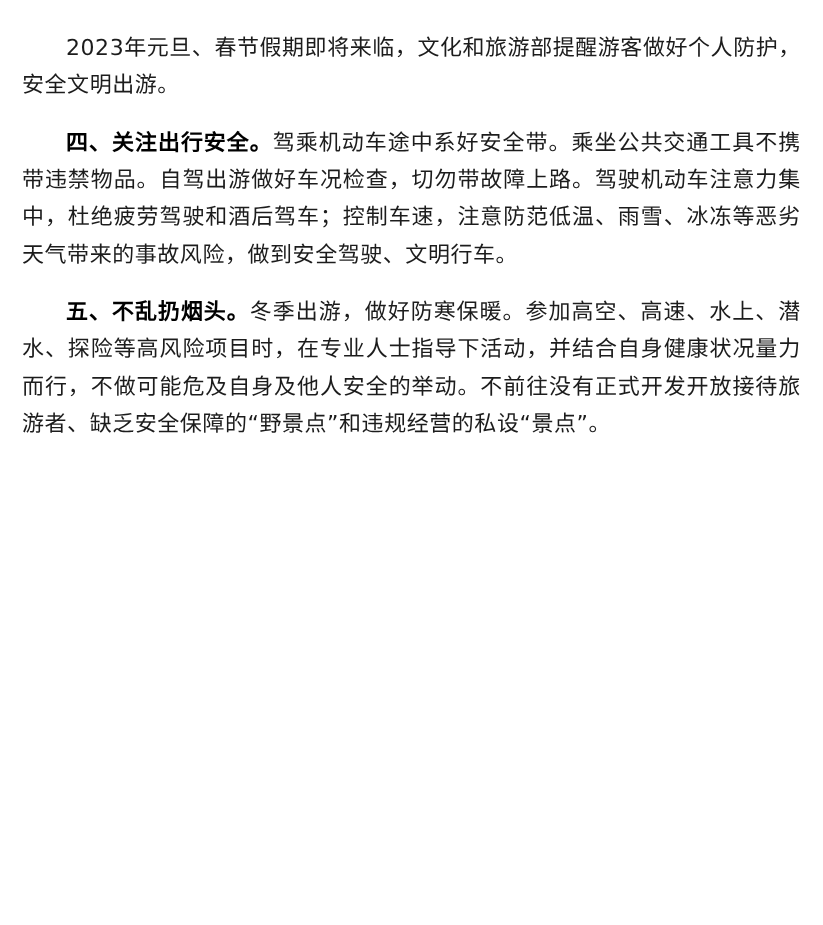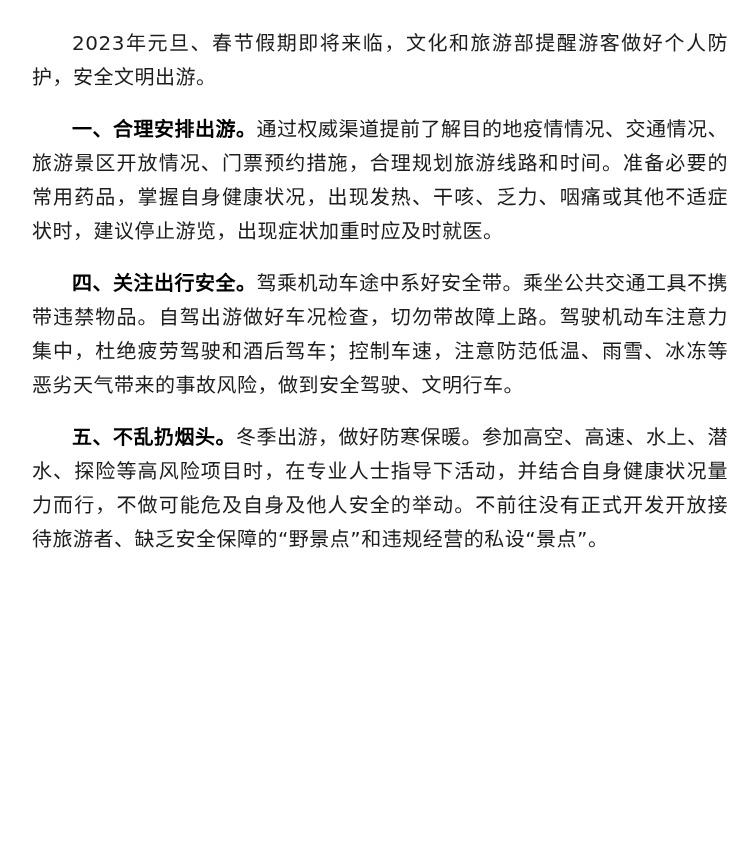--- a/index.html
+++ b/index.html
@@ -13,21 +13,21 @@
     box-sizing: border-box;
     background: #ffffff;
     padding: 26px 20px 20px 20px;
     font-family: "DejaVu Sans", "Liberation Sans", sans-serif;
     font-size: 20px;
     line-height: 34px;
     color: #1c1c1c;
     overflow: hidden;
   }
   .para {
-    margin: 0 0 18px 12px;
+    margin: 0 0 18px 0;
     text-indent: 2em;
     text-align: justify;
     letter-spacing: 0.5px;
   }
   .para:last-child {
     margin-bottom: 0;
   }
   .sec-heading {
     font-weight: 700;
     color: #000000;
@@ -36,23 +36,20 @@
     font-weight: 400;
   }
 </style>
 </head>
 <body>
 
 <div class="page">
 
   <p class="para">2023年元旦、春节假期即将来临，文化和旅游部提醒游客做好个人防护，安全文明出游。</p>
 
-  <p class="para">
-    <strong class="sec-heading">一、合理安排出游。</strong><span class="sec-body">通过权威渠道提前了解目的地疫情情况、交通情况、旅游景区开放情况、门票预约措施，合理规划旅游线路和时间。准备必要的常用药品，掌握自身健康状况，出现发热、干咳、乏力、咽痛或其他不适症状时，建议停止游览，出现症状加重时应及时就医。</span>
-  </p>
 
 
 
   <p class="para">
     <strong class="sec-heading">四、关注出行安全。</strong><span class="sec-body">驾乘机动车途中系好安全带。乘坐公共交通工具不携带违禁物品。自驾出游做好车况检查，切勿带故障上路。驾驶机动车注意力集中，杜绝疲劳驾驶和酒后驾车；控制车速，注意防范低温、雨雪、冰冻等恶劣天气带来的事故风险，做到安全驾驶、文明行车。</span>
   </p>
 
   <p class="para">
     <strong class="sec-heading">五、不乱扔烟头。</strong><span class="sec-body">冬季出游，做好防寒保暖。参加高空、高速、水上、潜水、探险等高风险项目时，在专业人士指导下活动，并结合自身健康状况量力而行，不做可能危及自身及他人安全的举动。不前往没有正式开发开放接待旅游者、缺乏安全保障的“野景点”和违规经营的私设“景点”。</span>
   </p>

